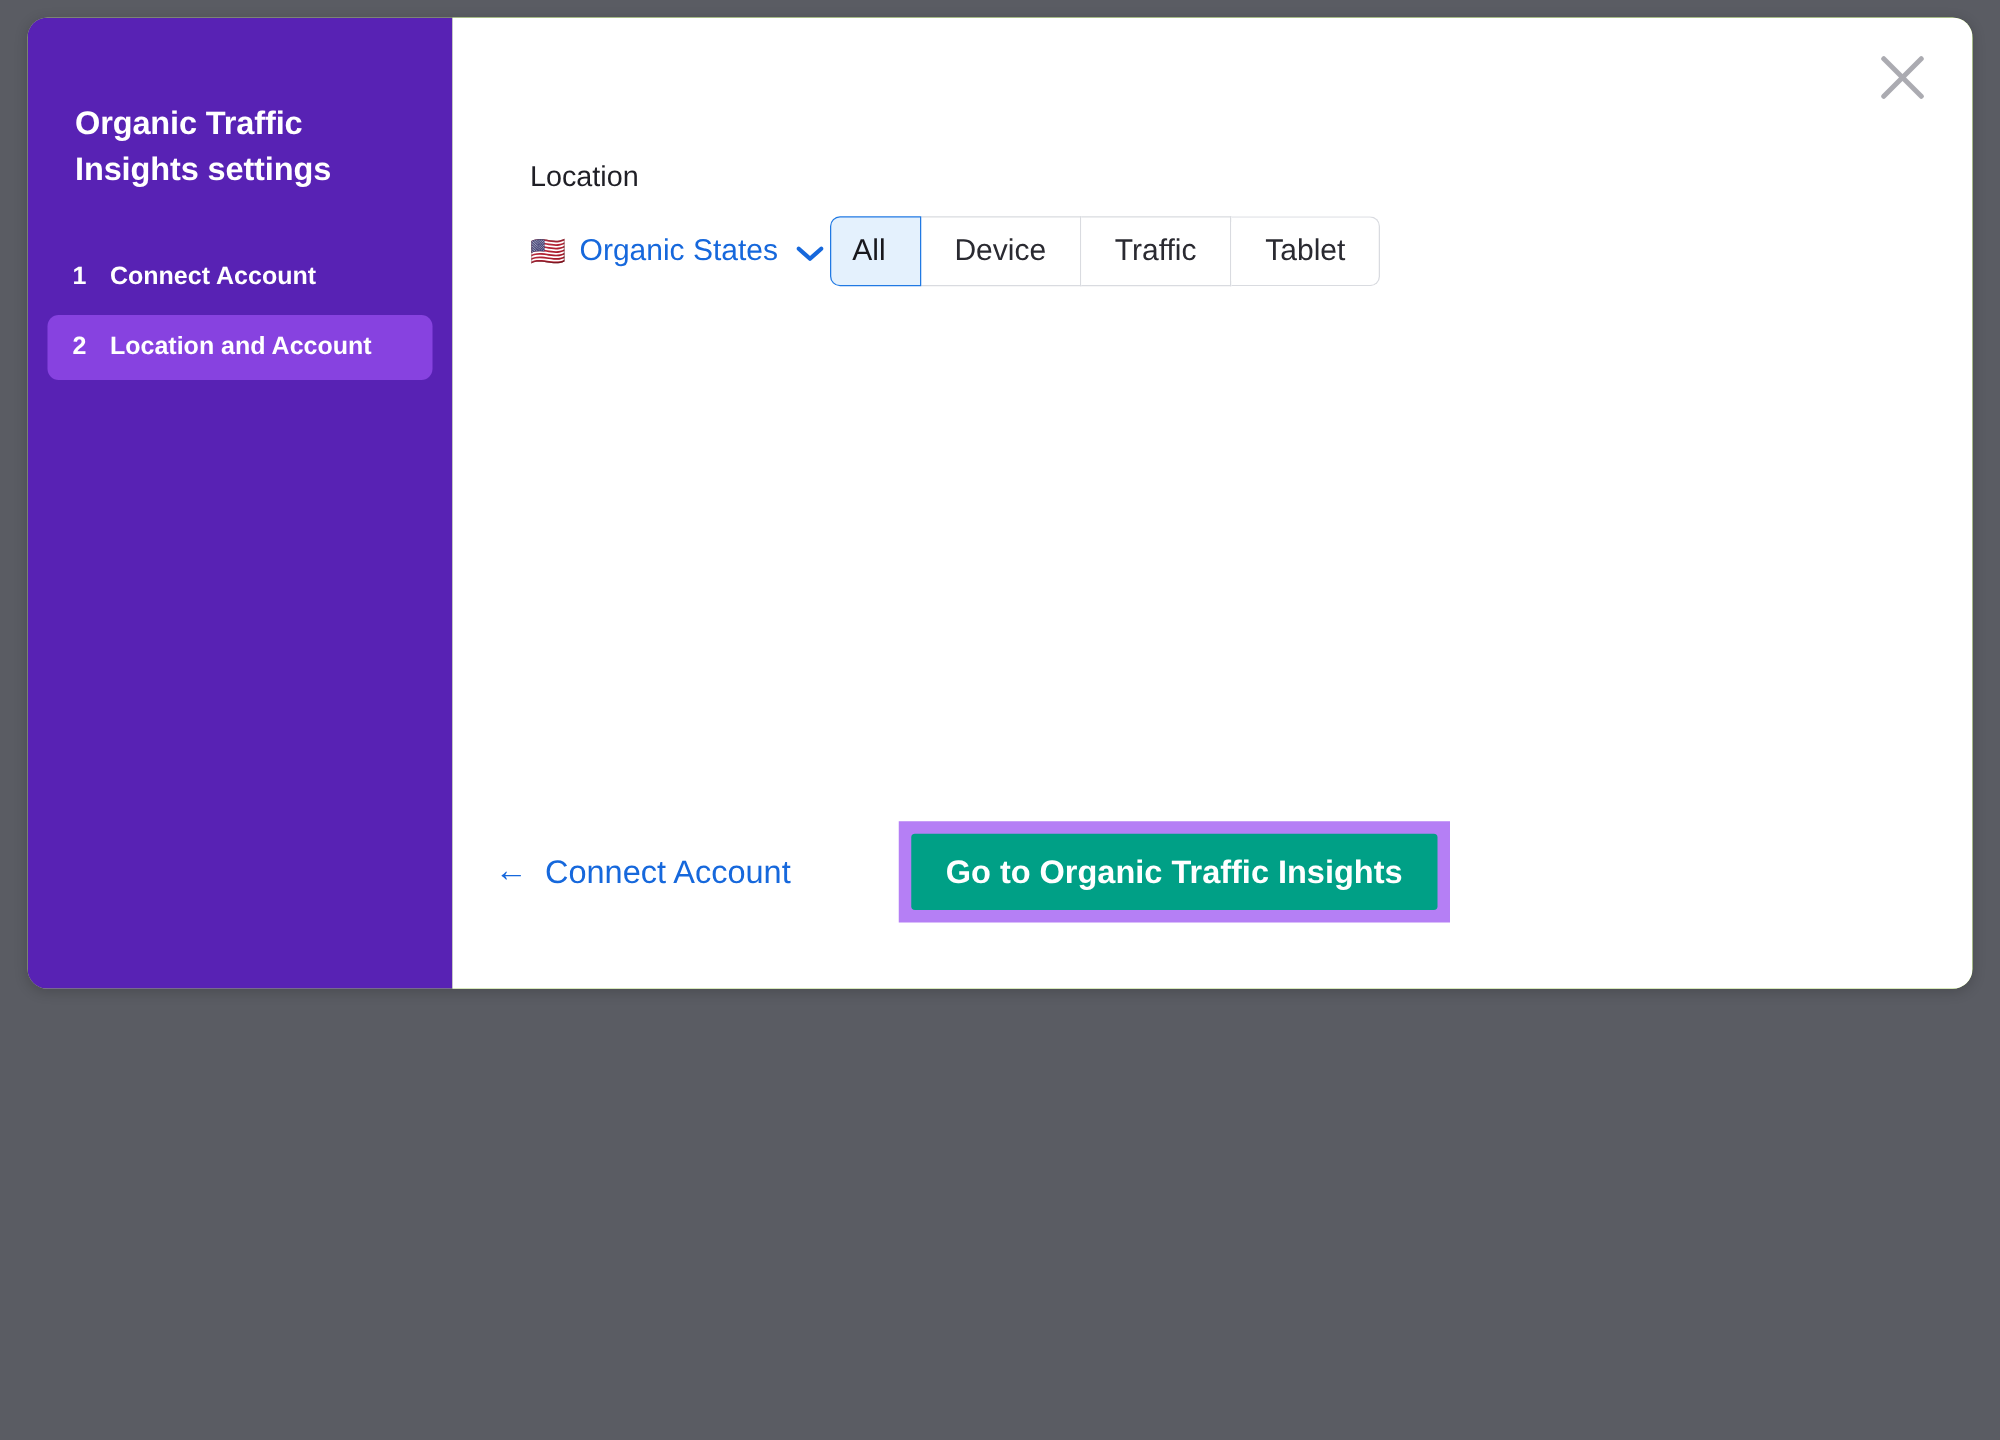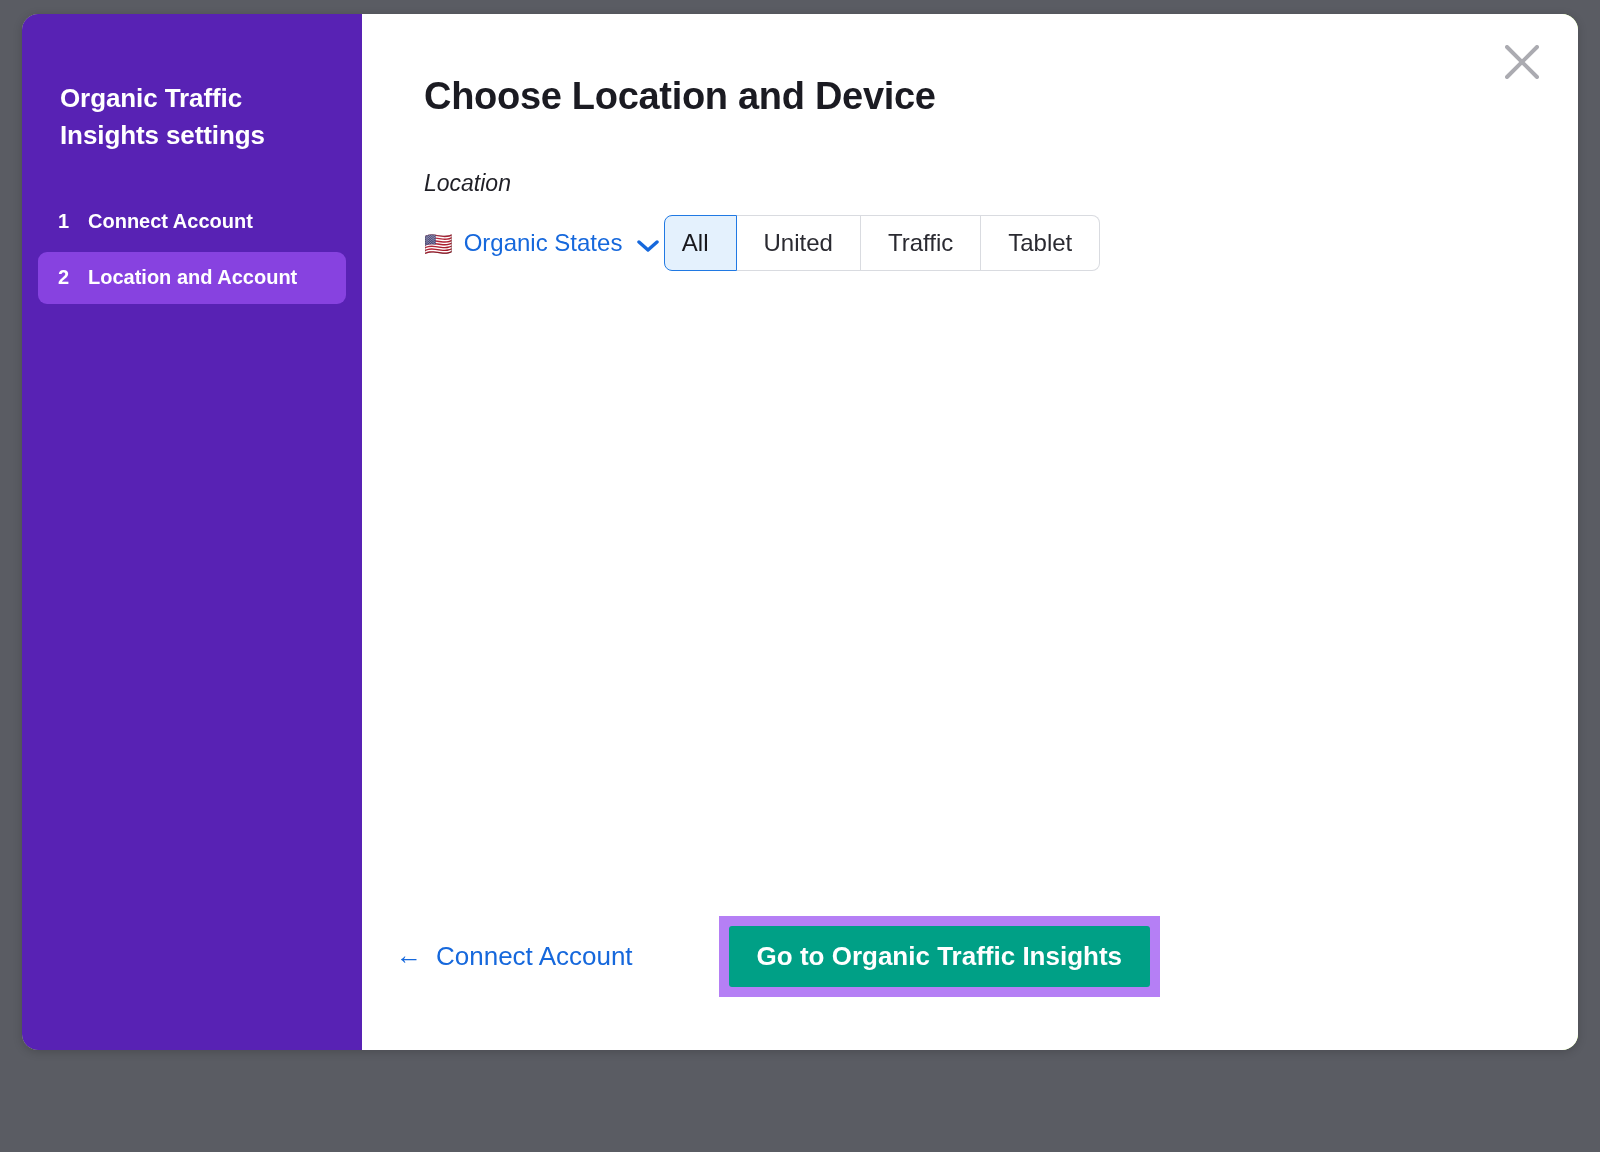--- a/index.html
+++ b/index.html
@@ -21,21 +21,21 @@
     position: absolute;
     inset: 0;
     background: #5a5c63;
   }
 
   .modal {
     position: absolute;
     left: 22px;
     top: 14px;
     width: 1556px;
-    height: 1036px;
+    height: 777px;
     background: #bef264;
     border-radius: 16px;
     display: flex;
     overflow: hidden;
     box-shadow: 0 2px 10px rgba(0,0,0,0.18);
   }
 
   
   .sidebar {
     width: 340px;
@@ -104,21 +104,20 @@
     color: #1b1b22;
     letter-spacing: -0.3px;
     line-height: 1.1;
   }
 
   .field-label {
     font-size: 23px;
     color: #1f1f26;
     margin-top: 52px;
     font-weight: 400;
-    font-style: italic;
   }
 
   .location-select {
     display: inline-flex;
     align-items: center;
     gap: 11px;
     margin-top: 16px;
     cursor: pointer;
     font-size: 24px;
     color: #1668dc;
@@ -255,41 +254,40 @@
 
   <section class="content">
 
     <div class="close-btn">
       <svg width="44" height="44" viewBox="0 0 44 44" aria-hidden="true">
         <line x1="7" y1="7" x2="37" y2="37" stroke="#a7a7ad" stroke-width="4" stroke-linecap="round"></line>
         <line x1="37" y1="7" x2="7" y2="37" stroke="#a7a7ad" stroke-width="4" stroke-linecap="round"></line>
       </svg>
     </div>
 
-    <h1 class="page-title">Choose Location and Device</h1>
 
     <div class="field-label">Location</div>
 
     <div class="location-select">
       <span class="flag">🇺🇸</span>
       <span>Organic States</span>
       <span class="chevron">
         <svg width="22" height="14" viewBox="0 0 22 14" aria-hidden="true">
           <polyline points="2,3 11,11 20,3" fill="none" stroke="#1668dc" stroke-width="3.4" stroke-linecap="round" stroke-linejoin="round"></polyline>
         </svg>
       </span>
     </div>
 
 
     <div class="device-group">
       <div class="device-opt selected">
         <span>All</span>
       </div>
       <div class="device-opt">
-        <span>United</span>
+        <span>Device</span>
       </div>
       <div class="device-opt">
         <span>Traffic</span>
       </div>
       <div class="device-opt">
         <span>Tablet</span>
       </div>
     </div>
 
     

